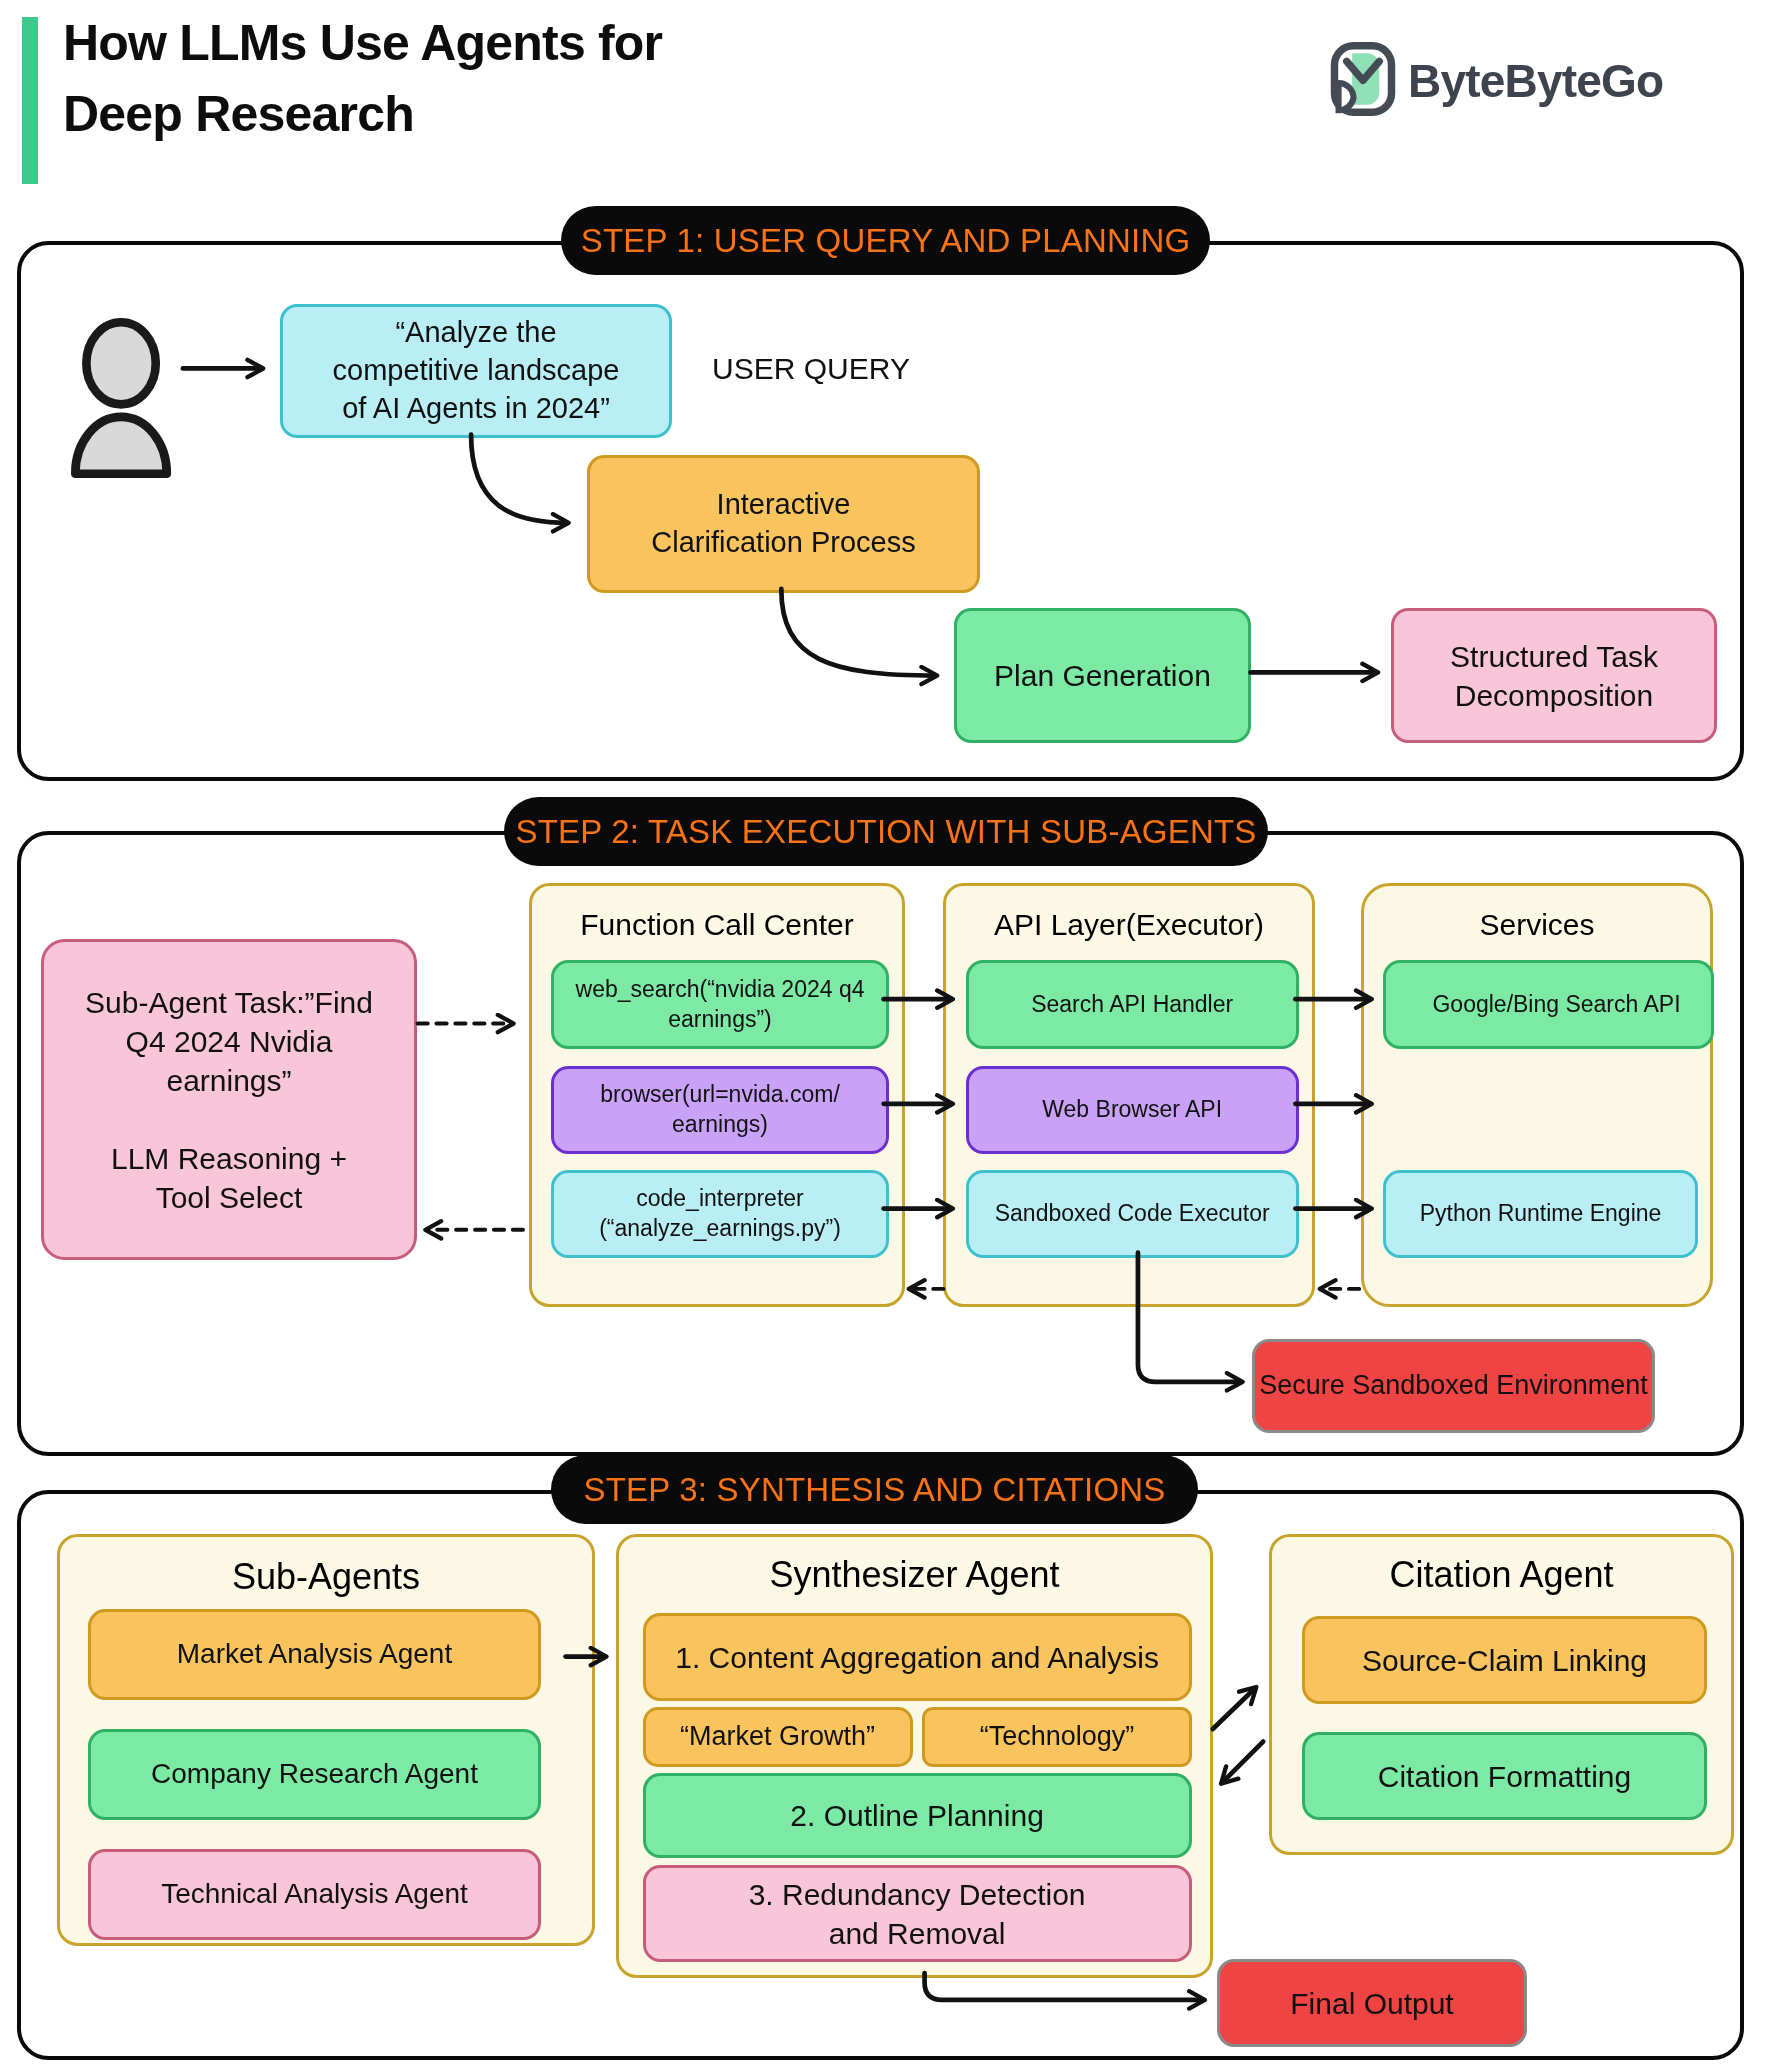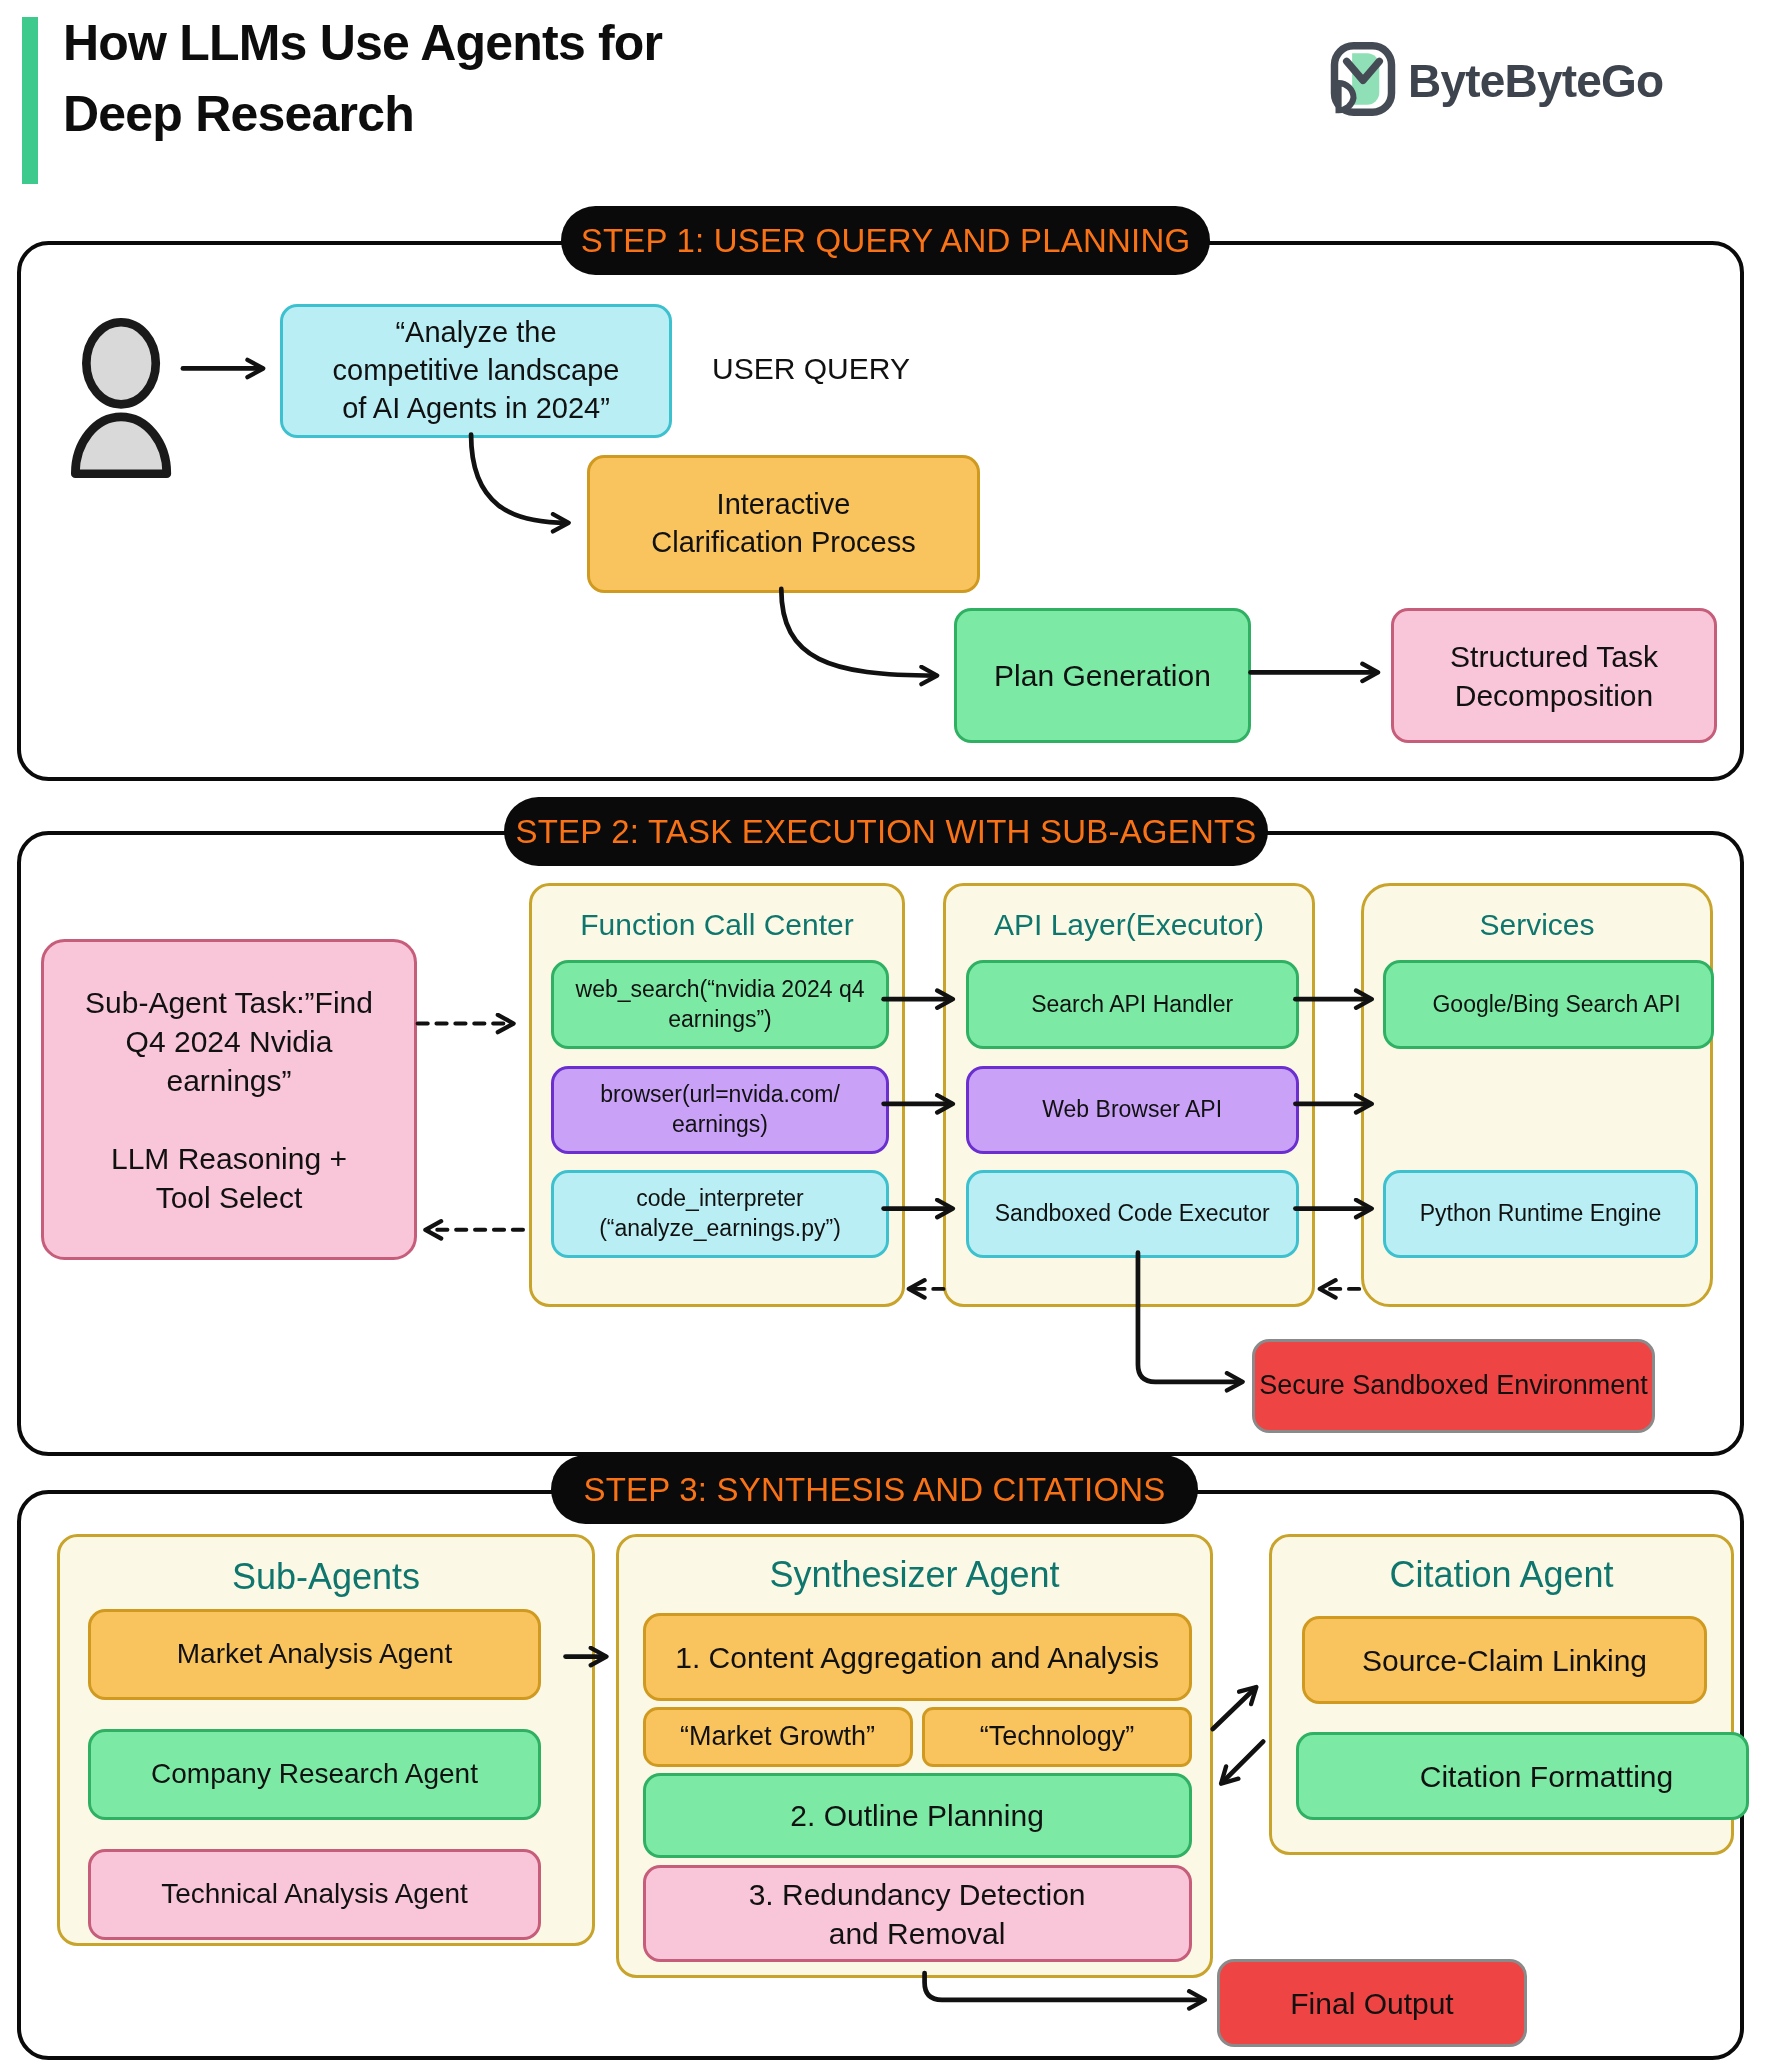--- a/index.html
+++ b/index.html
@@ -22,21 +22,21 @@
   .box{border-radius:17.3px;display:flex;align-items:center;justify-content:center;
        text-align:center;white-space:pre-line;font-weight:500;line-height:1.3;z-index:2;}
   .green {background:#7ce9a5;border:3.9px solid #2fb062;}
   .orange{background:#f9c35d;border:3.9px solid #cf9a1f;}
   .pink  {background:#f8c6d8;border:3.9px solid #c65d7b;}
   .purple{background:#c9a2f8;border:3.9px solid #6b2fd0;}
   .cyan  {background:#b9eef4;border:3.9px solid #3ec1cf;}
   .gray  {background:#ef4444;border:3.9px solid #8a8a8a;}
   .cream {background:#fbf8e5;border:3.9px solid #c8a42c;border-radius:20.5px;z-index:2;}
   .coltitle{position:absolute;left:0;right:0;text-align:center;font-size:30px;
-            font-weight:500;color:#0f766e;}
+            font-weight:500;color:#000000;}
   .coltitle.big{font-size:36px;}
   .f29{font-size:23px;} .f34{font-size:27px;} .f36{font-size:28px;}
   .f37{font-size:29px;} .f38{font-size:30px;}
   .label{font-size:30px;font-weight:500;display:flex;align-items:center;justify-content:center;}
   svg.overlay{position:absolute;left:0;top:0;z-index:5;pointer-events:none;}
 </style>
 </head>
 <body>
 
 <div class="canvas">
@@ -131,21 +131,21 @@
     <div class="box orange f34" style="position:absolute;left:23.6px;top:170px;width:264px;height:54px;border-width:3.1px;border-radius:15px;">“Market Growth”</div>
     <div class="box orange f34" style="position:absolute;left:303px;top:170px;width:264px;height:54px;border-width:3.1px;border-radius:11px;">“Technology”</div>
     <div class="box green f38" style="position:absolute;left:23.6px;top:236px;width:543px;height:79px;">2. Outline Planning</div>
     <div class="box pink f38" style="position:absolute;left:23.6px;top:328px;width:543px;height:91px;">3. Redundancy Detection
 and Removal</div>
   </div>
 
   <div class="abs cream" style="left:1269px;top:1534px;width:459px;height:315px;">
     <div class="coltitle big" style="top:17.3px;">Citation Agent</div>
     <div class="box orange f38" style="position:absolute;left:30px;top:79px;width:399px;height:82px;">Source-Claim Linking</div>
-    <div class="box green f38" style="position:absolute;left:24px;top:195px;width:399px;height:82px;padding-left:48px;">Citation Formatting</div>
+    <div class="box green f38" style="position:absolute;left:30px;top:195px;width:399px;height:82px;">Citation Formatting</div>
   </div>
 
   <div class="abs box gray f38" style="left:1217px;top:1959px;width:304px;height:82px;">Final Output</div>
 
   <svg class="overlay" width="1772" height="2066" viewBox="0 0 2250 2624">
     <defs>
       <marker id="ah" markerUnits="userSpaceOnUse" markerWidth="30" markerHeight="30" refX="22" refY="14" orient="auto">
         <path d="M4 3 L24 14 L4 25" fill="none" stroke="#111" stroke-width="5.5" stroke-linecap="round" stroke-linejoin="round"></path>
       </marker>
     </defs>

